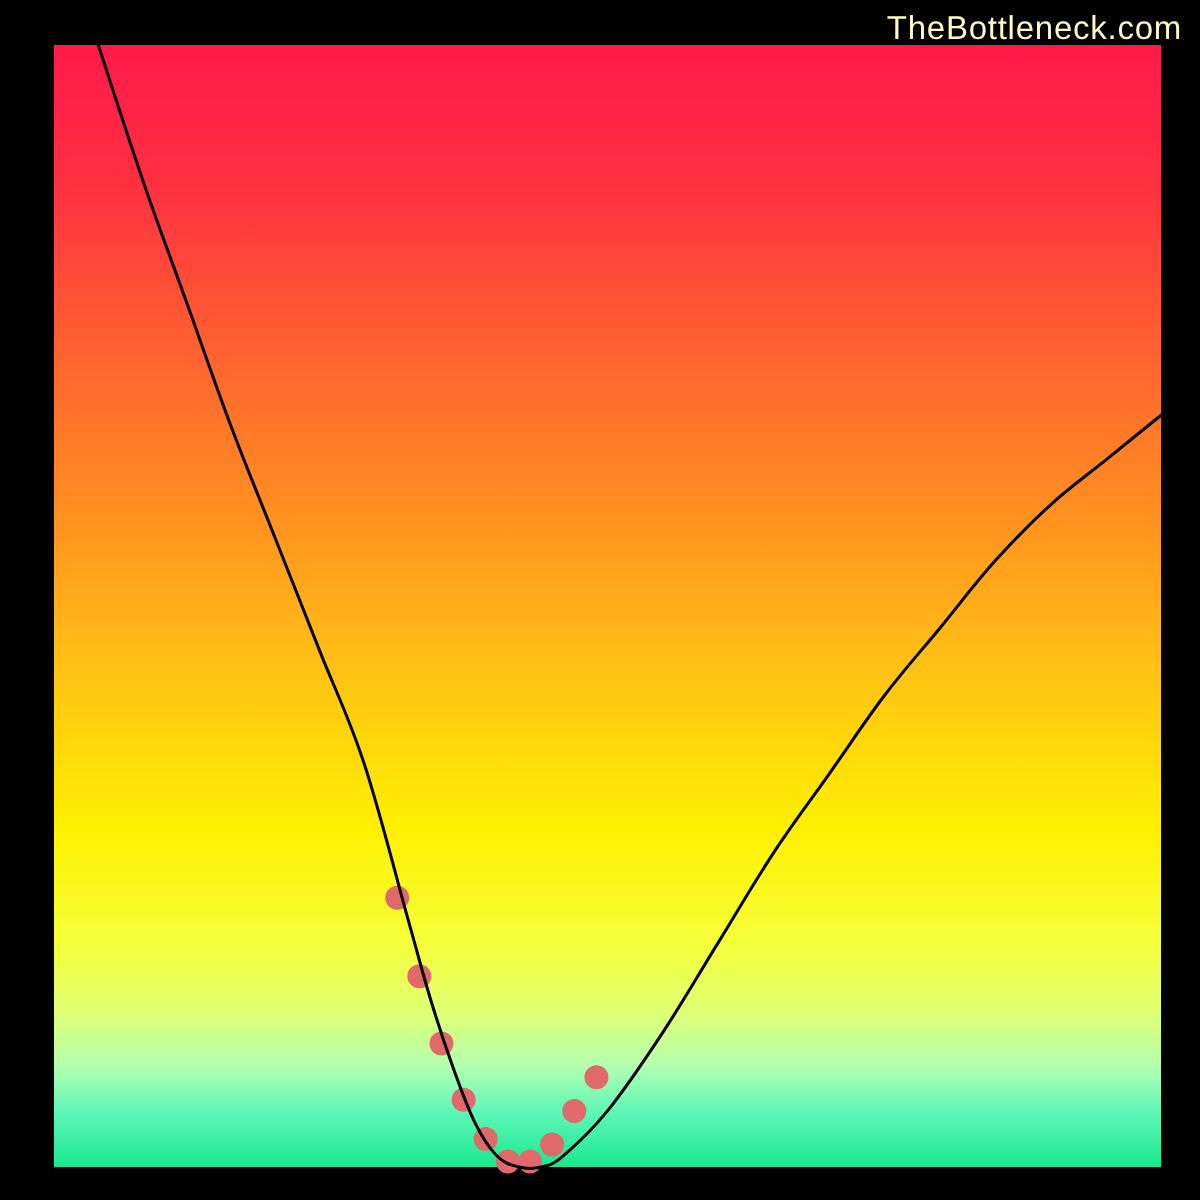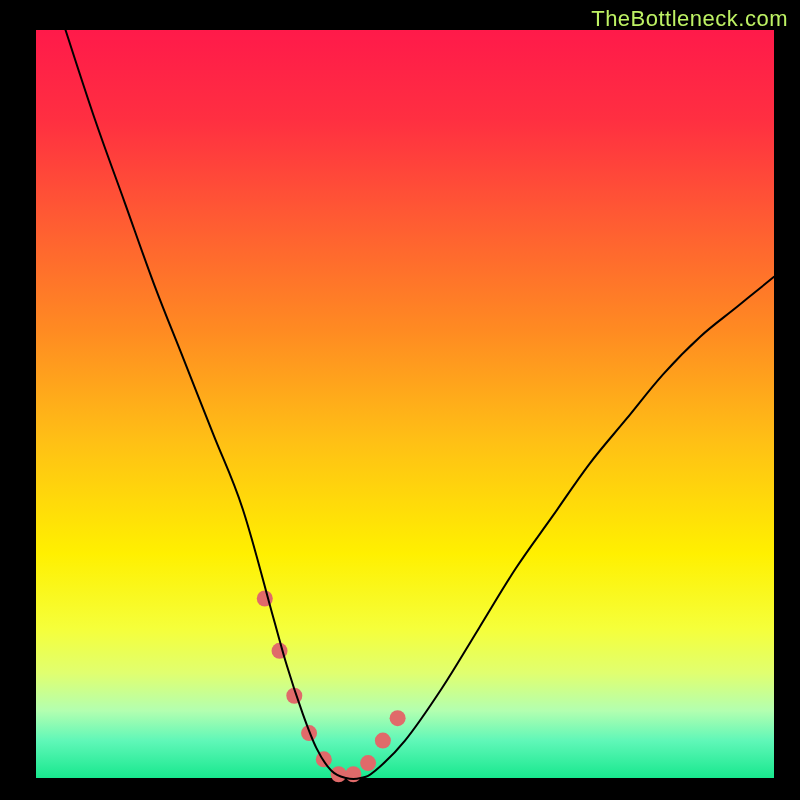--- a/index.html
+++ b/index.html
@@ -15,21 +15,21 @@
     position: absolute;
     top: 0;
     left: 0;
     width: 800px;
     height: 800px;
   }
   .watermark {
     position: absolute;
     top: 6px;
     right: 12px;
-    color: #bef264;
+    color: #fef9c3;
     font-size: 22px;
     font-weight: 500;
     letter-spacing: 0.5px;
   }
   svg {
     display: block;
   }
 </style>
 </head>
 <body>

